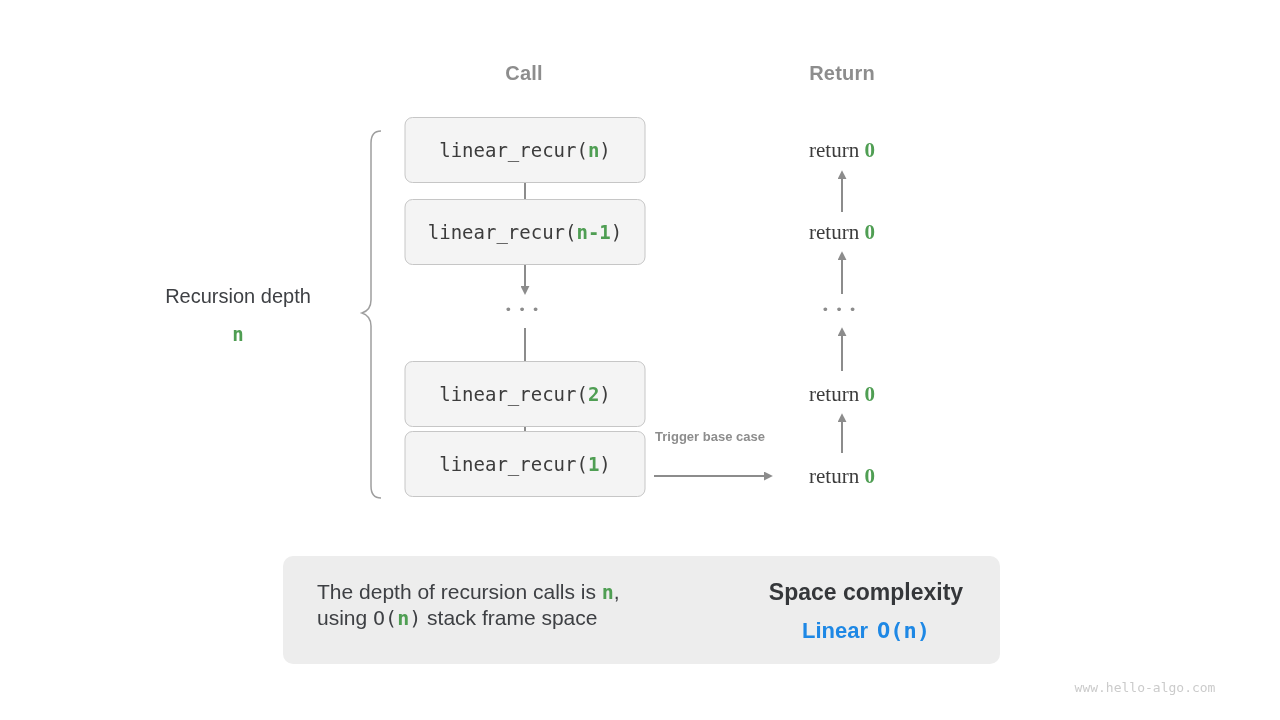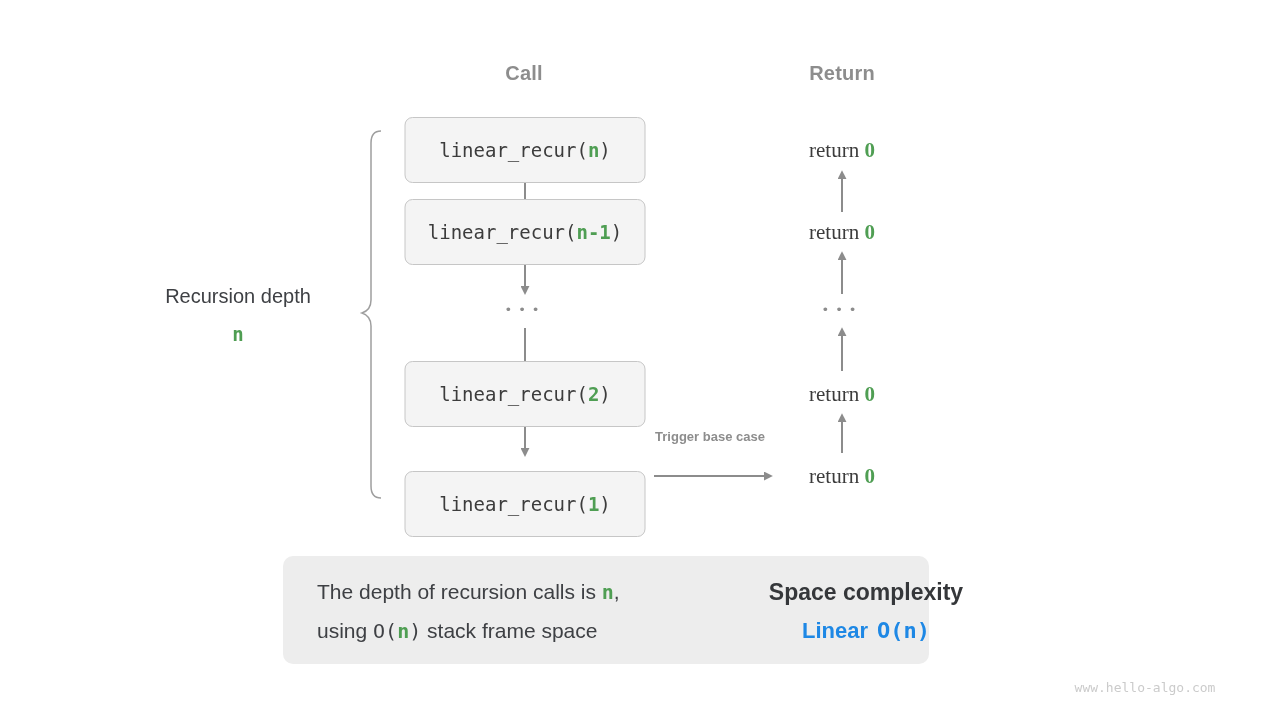--- a/index.html
+++ b/index.html
@@ -19,21 +19,21 @@
     font-family:"DejaVu Sans Mono",monospace;font-size:19px;color:var(--code-text);
   }
   .code-box .arg{color:var(--green);font-weight:bold;}
   .ret{font-family:Liberation Serif, serif;font-size:21px;color:var(--code-text);}
   .ret .val{color:var(--green);font-weight:bold;}
   .dots{font-size:13px;letter-spacing:6px;color:var(--arrow);font-family:"DejaVu Sans",sans-serif;}
   .depth-label{font-size:20px;color:var(--text-dark);}
   .depth-n{font-family:"DejaVu Sans Mono",monospace;font-size:19px;font-weight:bold;color:var(--green);}
   .trigger{font-size:13px;font-weight:bold;color:var(--gray-text);}
   .panel{
-    position:absolute;left:283px;top:556px;width:646px;height:108px;
+    position:absolute;left:283px;top:556px;width:717px;height:108px;
     background:var(--panel-bg);border-radius:10px;z-index:2;
   }
   .sum-line{position:absolute;transform:translate(0,-50%);white-space:nowrap;
     font-size:21px;color:var(--text-dark);}
   .sum-line .mono{font-family:"DejaVu Sans Mono",monospace;font-size:20px;}
   .sum-line .gn{font-family:"DejaVu Sans Mono",monospace;font-size:20px;color:var(--green);font-weight:bold;}
   .sc-title{font-size:23px;font-weight:bold;color:#35373a;}
   .sc-value{font-size:22px;font-weight:bold;color:var(--blue);}
   .sc-value .mono{font-family:"DejaVu Sans Mono",monospace;margin-left:9px;}
   .watermark{font-family:"DejaVu Sans Mono",monospace;font-size:13px;color:var(--watermark);}
@@ -72,21 +72,21 @@
 
   <div class="abs-c code-box" style="left:525px;top:150px">
     <span>linear_recur(</span><span class="arg">n</span><span>)</span>
   </div>
   <div class="abs-c code-box" style="left:525px;top:232px">
     <span>linear_recur(</span><span class="arg">n-1</span><span>)</span>
   </div>
   <div class="abs-c code-box" style="left:525px;top:394px">
     <span>linear_recur(</span><span class="arg">2</span><span>)</span>
   </div>
-  <div class="abs-c code-box" style="left:525px;top:504px">
+  <div class="abs-c code-box" style="left:525px;top:464px">
     <span>linear_recur(</span><span class="arg">1</span><span>)</span>
   </div>
 
   <div class="abs-c ret" style="left:842px;top:150px">
     <span>return </span><span class="val">0</span>
   </div>
   <div class="abs-c ret" style="left:842px;top:232px">
     <span>return </span><span class="val">0</span>
   </div>
   <div class="abs-c ret" style="left:842px;top:394px">
@@ -101,21 +101,21 @@
 
   <div class="abs-c depth-label" style="left:238px;top:296px">Recursion depth</div>
   <div class="abs-c depth-n" style="left:238px;top:334px">n</div>
 
   <div class="abs-c trigger" style="left:710px;top:436px">Trigger base case</div>
 
   <div class="panel">
     <div class="sum-line" style="left:34px;top:36px">
       <span>The depth of recursion calls is </span><span class="gn">n</span><span>,</span>
     </div>
-    <div class="sum-line" style="left:34px;top:75px">
+    <div class="sum-line" style="left:34px;top:62px">
       <span>using </span><span class="mono">O(</span><span class="gn">n</span><span class="mono">)</span><span> stack frame space</span>
     </div>
     <div class="abs-c sc-title" style="left:583px;top:36px">Space complexity</div>
     <div class="abs-c sc-value" style="left:583px;top:75px">
       <span>Linear</span><span class="mono">O(n)</span>
     </div>
   </div>
 
   <div class="abs-c watermark" style="left:1145px;top:687px">www.hello-algo.com</div>
 

